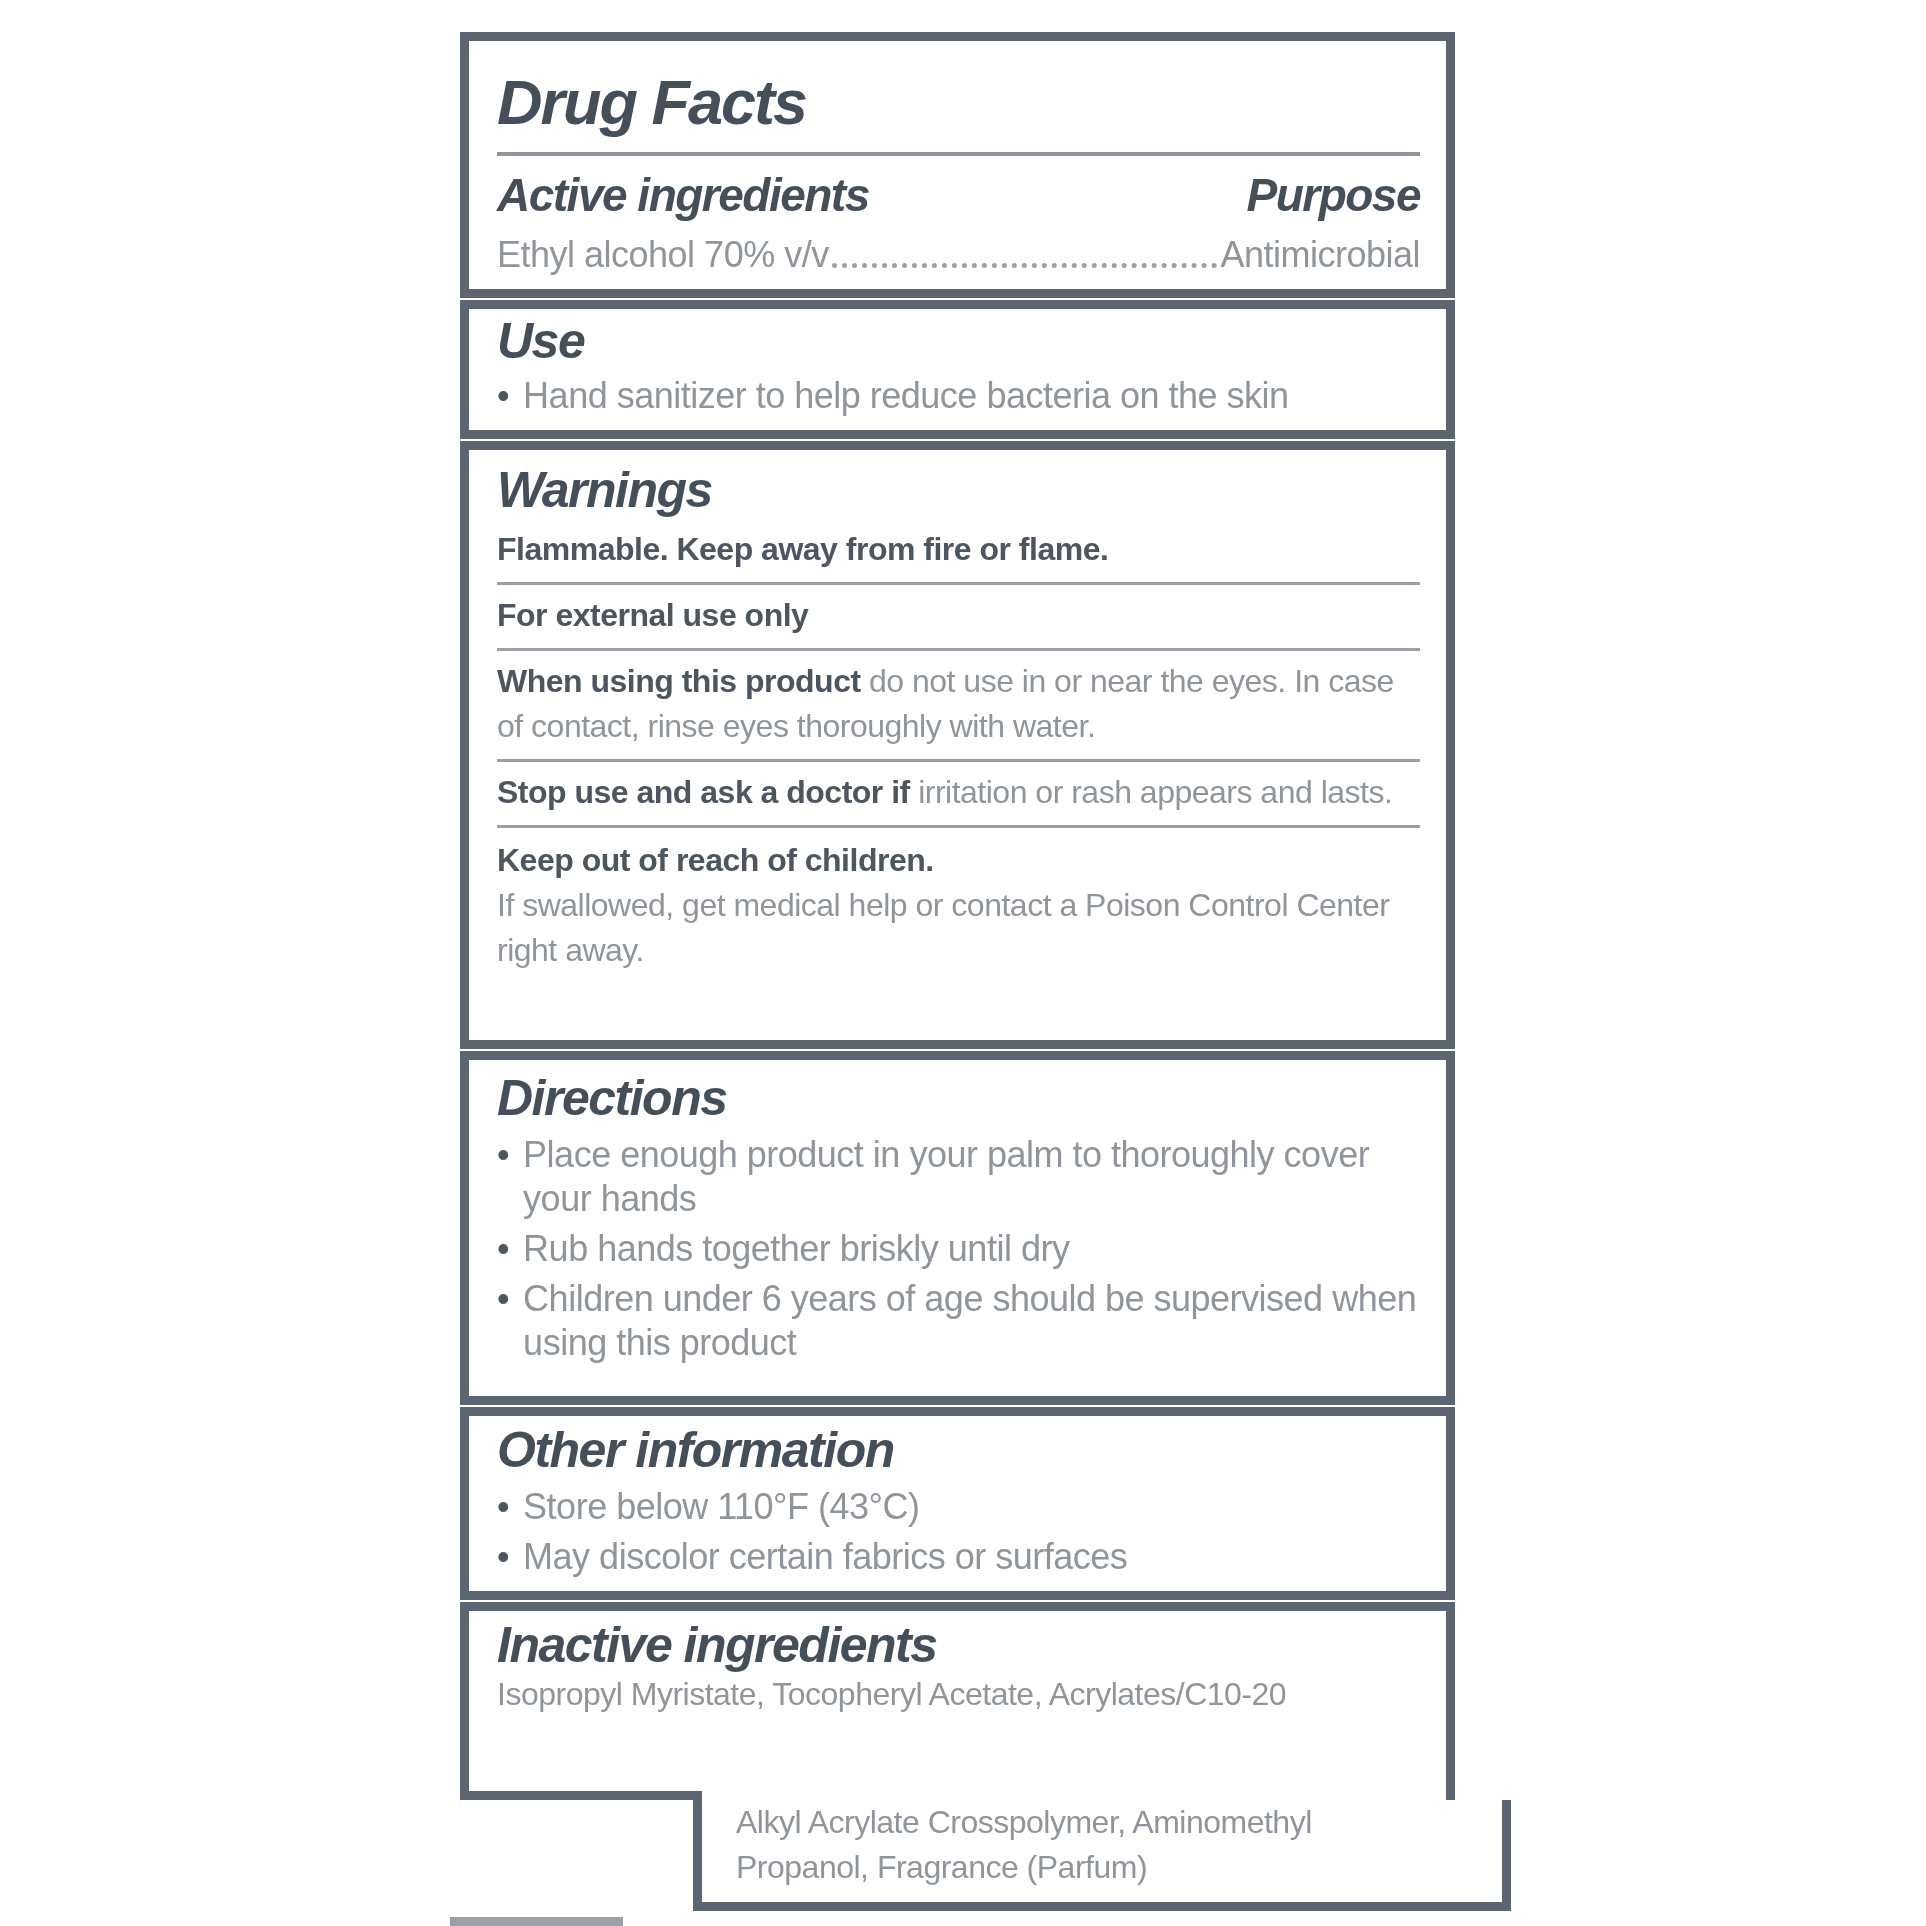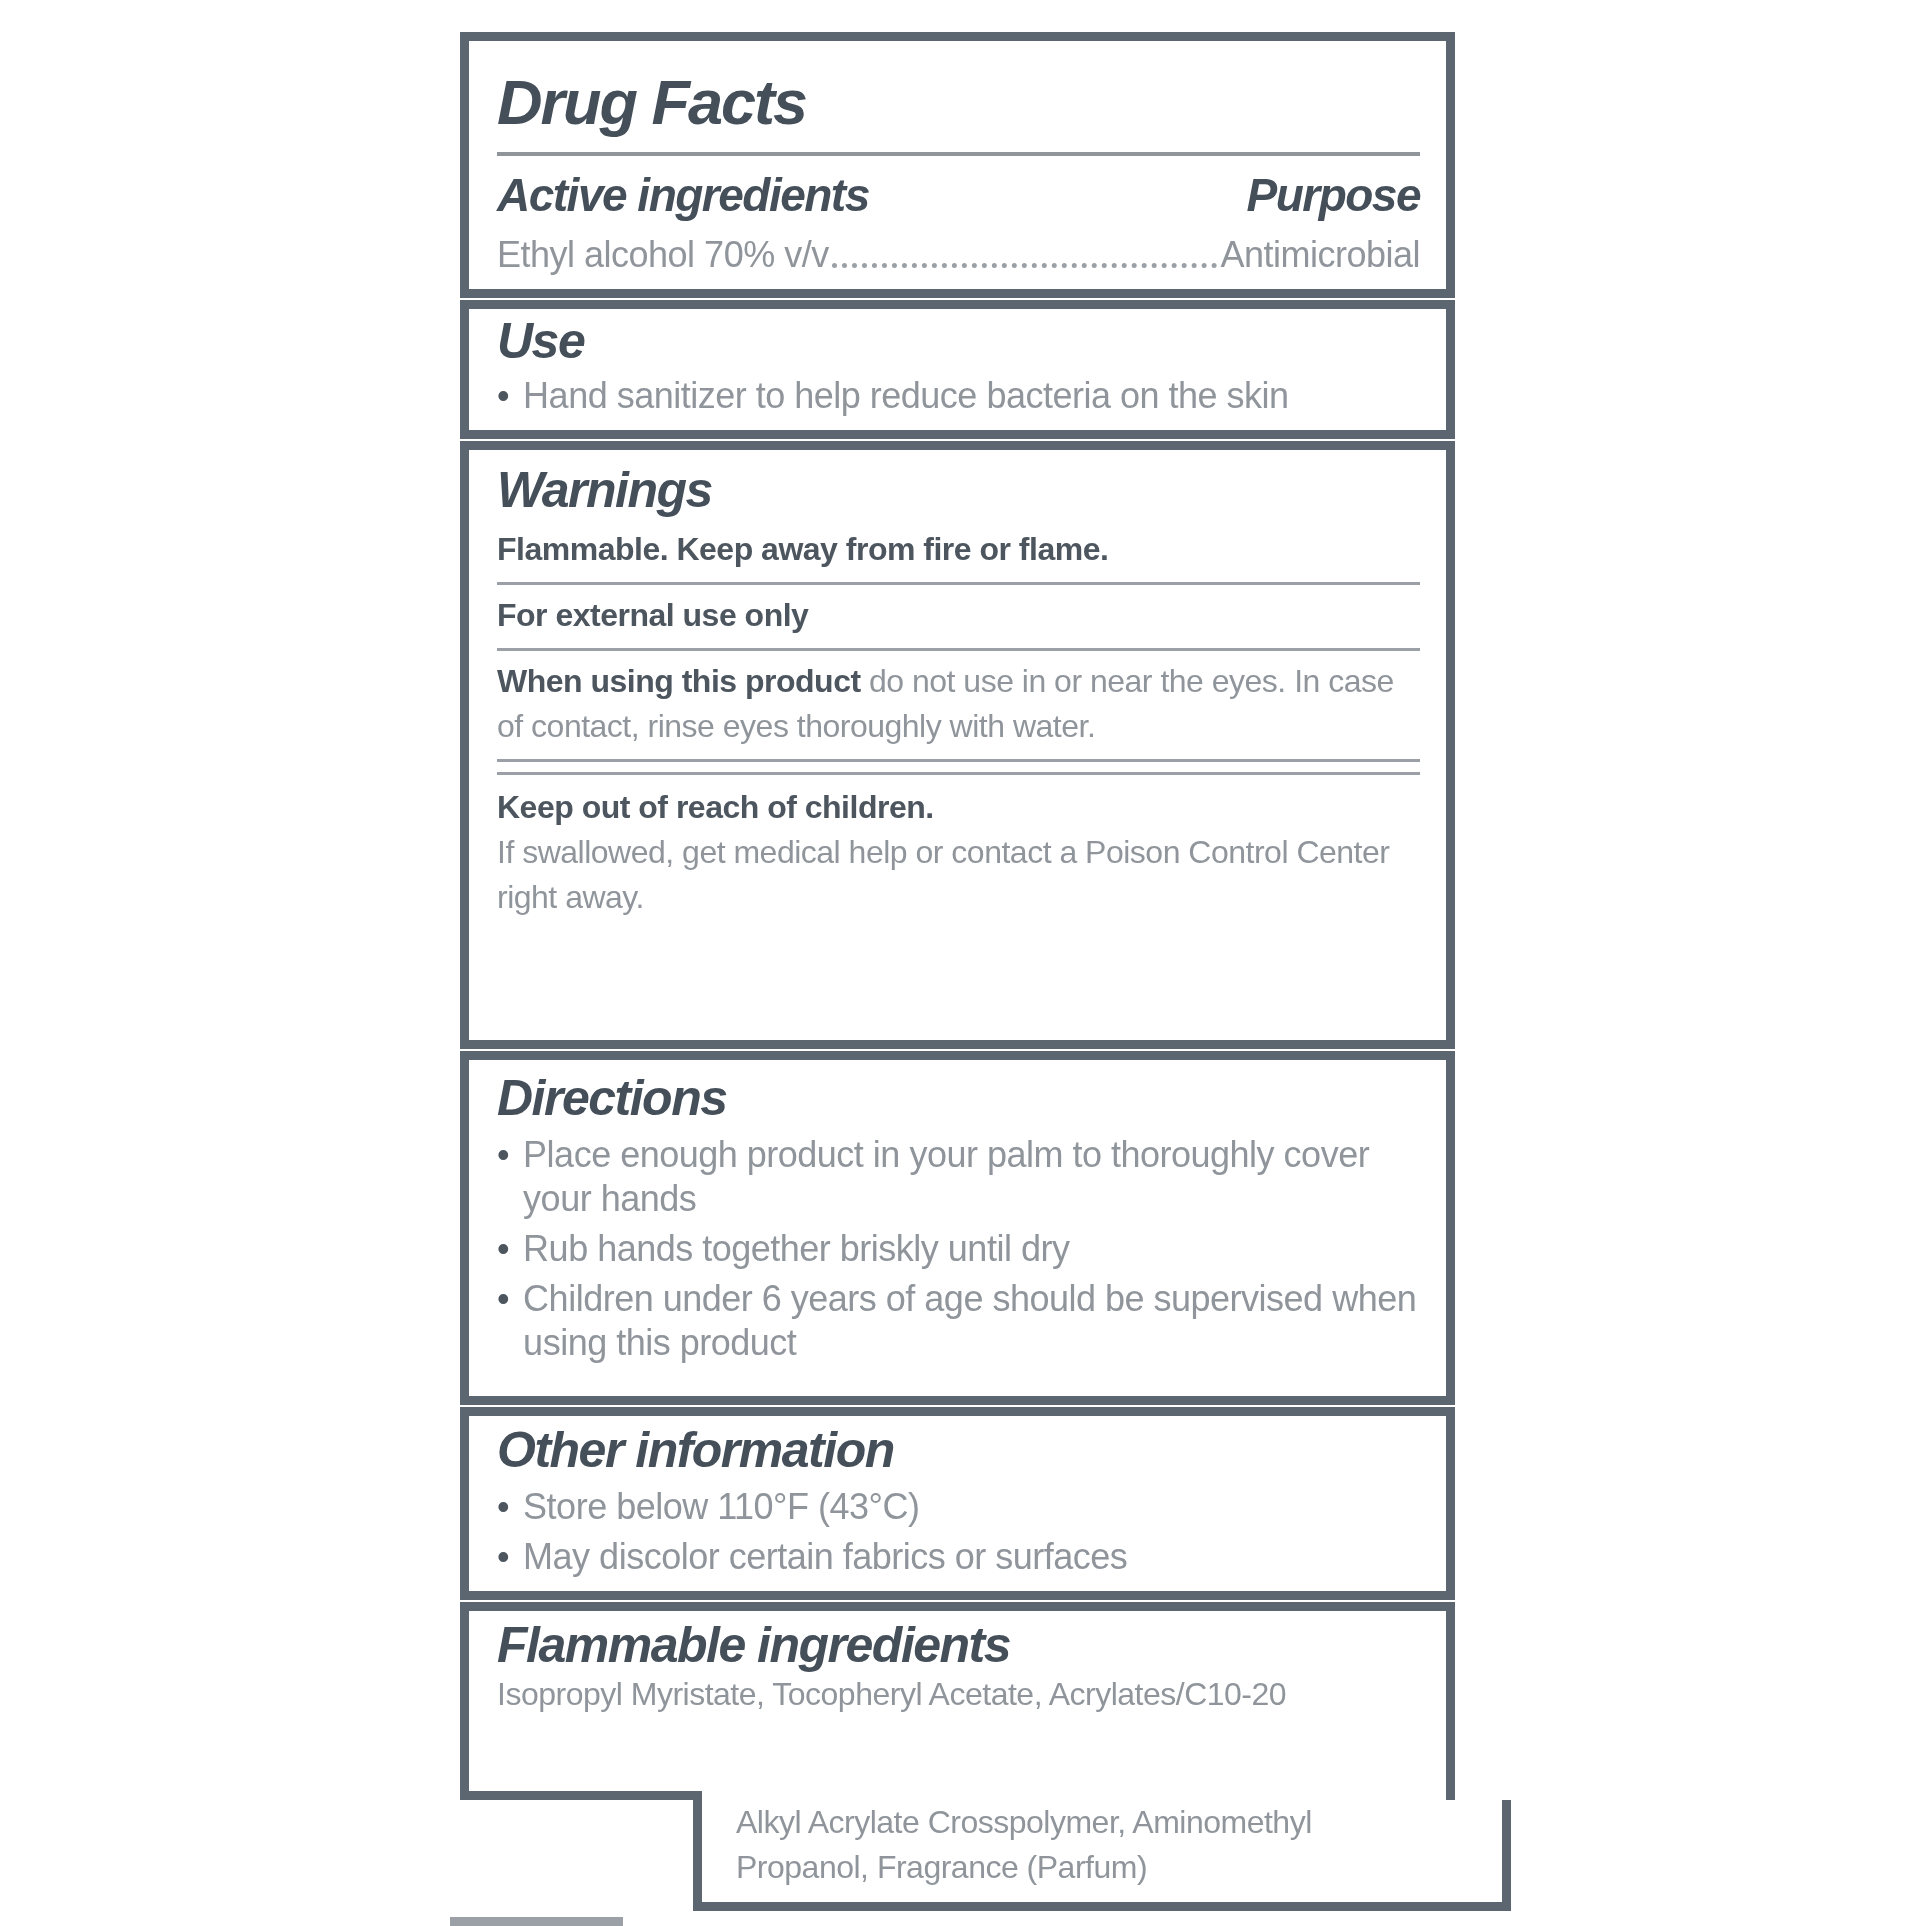--- a/index.html
+++ b/index.html
@@ -114,20 +114,21 @@
   </div>
 
   <div class="box" style="min-height:608px;padding-top:14px;">
     <div class="section-head">Warnings</div>
     <div class="body-text bold-text b-mt">Flammable. Keep away from fire or flame.</div>
     <div class="thin-rule"></div>
     <div class="body-text bold-text">For external use only</div>
     <div class="thin-rule"></div>
     <div class="body-text"><span class="bold-text">When using this product</span><span> do not use in or near the eyes. In case of contact, rinse eyes thoroughly with water.</span></div>
     <div class="thin-rule"></div>
+    <div class="body-text"><span class="bold-text">Stop use and ask a doctor if</span><span> irritation or rash appears and lasts.</span></div>
     <div class="thin-rule"></div>
     <div class="body-text bold-text mt10">Keep out of reach of children.</div>
     <div class="body-text">If swallowed, get medical help or contact a Poison Control Center right away.</div>
   </div>
 
   <div class="box" style="min-height:354px;padding-top:12px;">
     <div class="section-head">Directions</div>
     <div class="bullet mt8">
       <span>Place enough product in your palm to thoroughly cover your hands</span>
     </div>
@@ -144,21 +145,21 @@
     <div class="bullet mt8">
       <span>Store below 110°F (43°C)</span>
     </div>
     <div class="bullet">
       <span>May discolor certain fabrics or surfaces</span>
     </div>
   </div>
 
   <div class="box box6">
     <div class="box6-top">
-      <div class="section-head">Flammable ingredients</div>
+      <div class="section-head">Inactive ingredients</div>
       <div class="body-text">Isopropyl Myristate, Tocopheryl Acetate,  Acrylates/C10-20</div>
     </div>
     <div class="box6-step"></div>
     <div class="box6-bottom">
       <div class="body-text">Alkyl Acrylate Crosspolymer, Aminomethyl</div>
       <div class="body-text">Propanol, Fragrance (Parfum)</div>
     </div>
   </div>
 
 </div>

